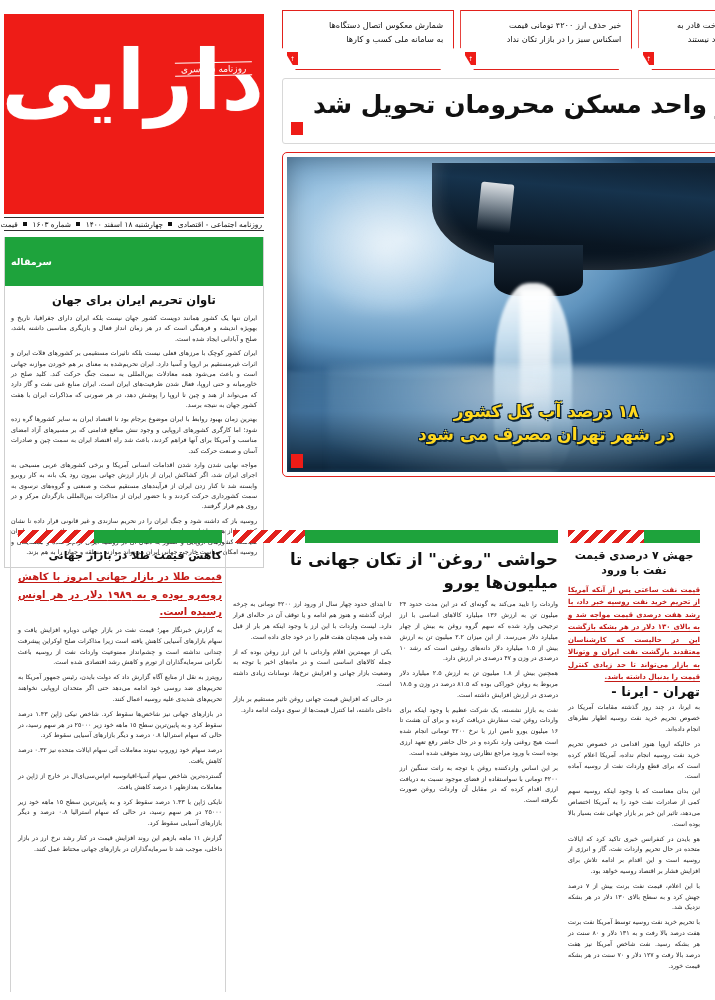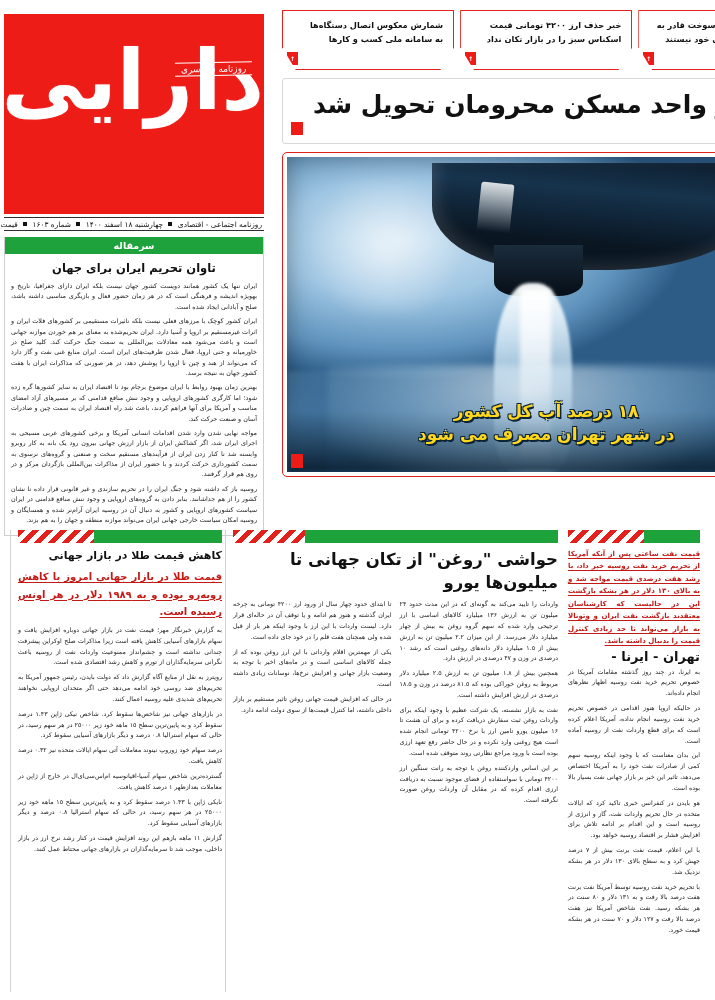--- a/index.html
+++ b/index.html
@@ -59,22 +59,22 @@
   }
   .info-bar .sq{display:inline-block;width:4px;height:4px;background:#111;margin:0 3px;vertical-align:middle;}
 
   
   .editorial{margin-top:6px;border:1px solid #cfcfcf;border-top:none;}
   .editorial-bar{
     background:#1ea33c;
     color:#fff;
     font-size:9.5px;
     font-weight:bold;
-    padding:3px 6px;
-    text-align:center;
+    padding:19px 6px;
+    text-align:left;
   }
   .editorial-title{
     text-align:center;
     font-size:11.5px;
     font-weight:bold;
     color:#111;
     padding:7px 4px 6px;
   }
   .editorial-body{
     font-size:6.4px;
@@ -89,21 +89,21 @@
   .left-block{flex:1 1 auto;padding:10px 8px 0 10px;box-sizing:border-box;}
 
   .teasers{display:flex;flex-direction:row-reverse;gap:6px;height:60px;}
   .teaser{
     flex:1 1 0;
     position:relative;
     border:1.2px solid #e2211c;
     box-sizing:border-box;
     padding:8px 10px 8px 16px;
     font-size:8.2px;
-    font-weight:bold;
+    font-weight:normal;
     line-height:1.65;
     color:#111;
     text-align:right;
     clip-path:polygon(0 0,100% 0,100% 62%,92% 100%,8% 100%,0 62%);
   }
   .teaser .marker{
     position:absolute;left:4px;bottom:4px;
     width:11px;height:13px;background:#ee1c17;
     color:#fff;font-size:6px;text-align:center;line-height:13px;
   }
@@ -284,21 +284,21 @@
         <span class="sq"></span>
         <span>شماره ۱۶۰۳</span>
         <span class="sq"></span>
         <span>قیمت ۲۰۰۰ تومان</span>
       </div>
 
       <div class="editorial">
         <div class="editorial-bar">سرمقاله</div>
         <div class="editorial-title">تاوان تحریم ایران برای جهان</div>
         <div class="editorial-body">
-          <p>ایران تنها یک کشور همانند دویست کشور جهان نیست بلکه ایران دارای جغرافیا، تاریخ و بهویژه اندیشه و فرهنگی است که در هر زمان حضور فعال و بازیگری مناسبی داشته باشد، صلح و آبادانی ایجاد شده است.</p>
+          <p>ایران تنها یک کشور همانند دویست کشور جهان نیست بلکه ایران دارای جغرافیا، تاریخ و بهویژه اندیشه و فرهنگی است که در هر زمان انداز فعال و بازیگری مناسبی داشته باشد، صلح و آبادانی ایجاد شده است.</p>
           <p>ایران کشور کوچک با مرزهای فعلی نیست بلکه تاثیرات مستقیمی بر کشورهای فلات ایران و اثرات غیرمستقیم بر اروپا و آسیا دارد. ایران تحریم‌شده به معنای بر هم خوردن موازنه جهانی است و باعث می‌شود همه معادلات بین‌المللی به سمت جنگ حرکت کند. کلید صلح در خاورمیانه و حتی اروپا، فعال شدن ظرفیت‌های ایران است. ایران منابع غنی نفت و گاز دارد که می‌تواند از هند و چین تا اروپا را پوشش دهد، در هر صورتی که مذاکرات ایران با هفت کشور جهان به نتیجه برسد.</p>
           <p>بهترین زمان بهبود روابط با ایران موضوع برجام بود تا اقتصاد ایران به سایر کشورها گره زده شود؛ اما کارگری کشورهای اروپایی و وجود تنش منافع قدامتی که بر مسیرهای آزاد امضای مناسب و آمریکا برای آنها فراهم کردند، باعث شد راه اقتصاد ایران به سمت چین و صادرات آسان و صنعت حرکت کند.</p>
           <p>مواجه نهایی شدن وارد شدن اقدامات انسانی آمریکا و برخی کشورهای عربی مسیحی به اجرای ایران شد، اگر کشاکش ایران از بازار ارزش جهانی بیرون رود یک بانه به کار روبرو وابسته شد تا کنار زدن ایران از فرآیندهای مستقیم سخت و صنعتی و گروه‌های ترسوی به سمت کشورداری حرکت کردند و با حضور ایران از مذاکرات بین‌المللی بازگردان مرکز و در روی هم قرار گرفتند.</p>
           <p>روسیه باز که داشته شود و جنگ ایران را در تحریم سازندی و غیر قانونی قرار داده تا نشان کشور را از هم جداشانند. بنابر دادن به گروه‌های اروپایی و وجود تنش منافع قدامتی در ایران سیاست کشورهای اروپایی و کشور به دنبال آن در روسیه ایران آرام‌تر شده و همسایگان و روسیه امکان سیاست خارجی جهانی ایران می‌تواند موازنه منطقه و جهان را به هم بزند.</p>
         </div>
       </div>
     </div>
 
     <div class="left-block">
 
@@ -385,20 +385,21 @@
           </div>
         </div>
       </div>
     </div>
 
     <div class="bcol left">
       <div class="zigbar">
         <div class="zig"></div>
       </div>
       <div class="sec-title center">
+        <div>جهش ۷ درصدی قیمت نفت با ورود</div>
       </div>
       <div class="left-lead">قیمت نفت ساعتی پس از آنکه آمریکا از تحریم خرید نفت روسیه خبر داد، با رشد هفت درصدی قیمت مواجه شد و به بالای ۱۳۰ دلار در هر بشکه بازگشت این در حالیست که کارشناسان معتقدند بازگشت نفت ایران و وتونالا به بازار می‌تواند تا حد زیادی کنترل قیمت را بدنبال داشته باشد.</div>
       <div class="kicker">تهران - ایرنا -</div>
       <div class="body-txt">
         <p>به ایرنا، در چند روز گذشته مقامات آمریکا در خصوص تحریم خرید نفت روسیه اظهار نظرهای انجام داده‌اند.</p>
         <p>در حالیکه اروپا هنوز اقدامی در خصوص تحریم خرید نفت روسیه انجام نداده، آمریکا اعلام کرده است که برای قطع واردات نفت از روسیه آماده است.</p>
         <p>این بدان معناست که با وجود اینکه روسیه سهم کمی از صادرات نفت خود را به آمریکا اختصاص می‌دهد، تاثیر این خبر بر بازار جهانی نفت بسیار بالا بوده است.</p>
         <p>هو بایدن در کنفرانس خبری تاکید کرد که ایالات متحده در حال تحریم واردات نفت، گاز و انرژی از روسیه است و این اقدام بر ادامه تلاش برای افزایش فشار بر اقتصاد روسیه خواهد بود.</p>
         <p>با این اعلام، قیمت نفت برنت بیش از ۷ درصد جهش کرد و به سطح بالای ۱۳۰ دلار در هر بشکه نزدیک شد.</p>
         <p>با تحریم خرید نفت روسیه توسط آمریکا نفت برنت هفت درصد بالا رفت و به ۱۳۱ دلار و ۸۰ سنت در هر بشکه رسید. نفت شاخص آمریکا نیز هفت درصد بالا رفت و ۱۲۷ دلار و ۷۰ سنت در هر بشکه قیمت خورد.</p>

